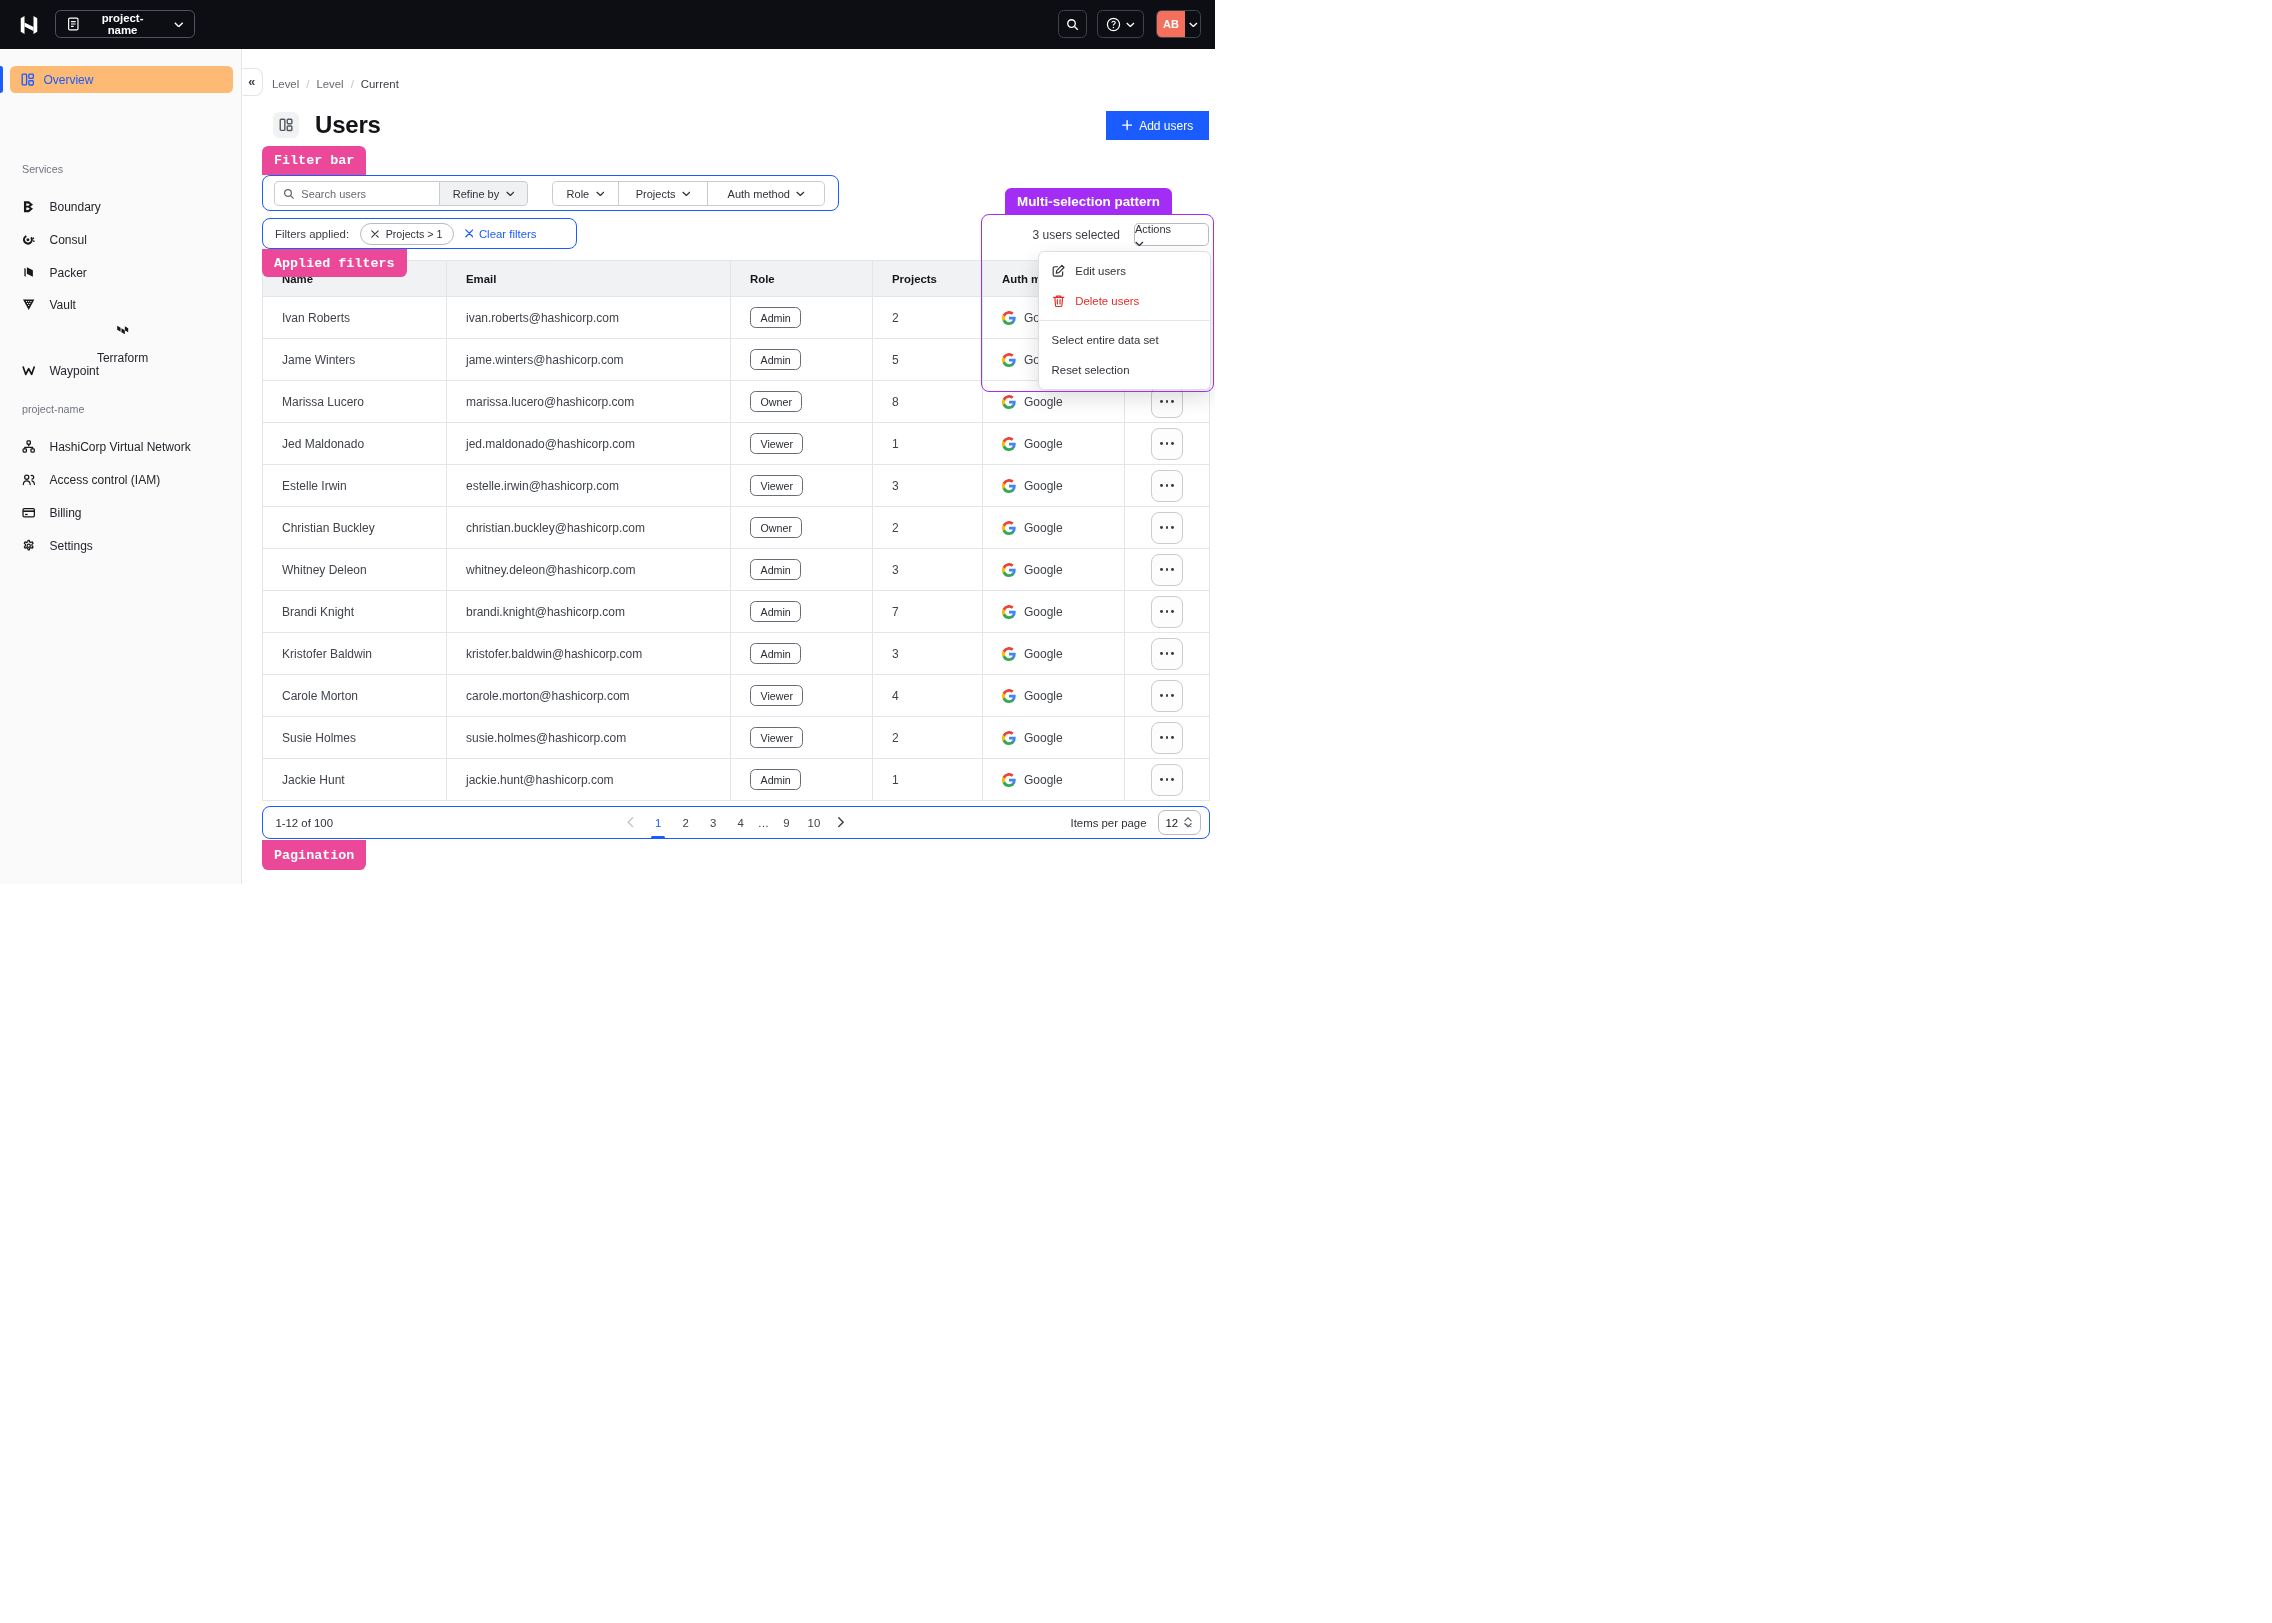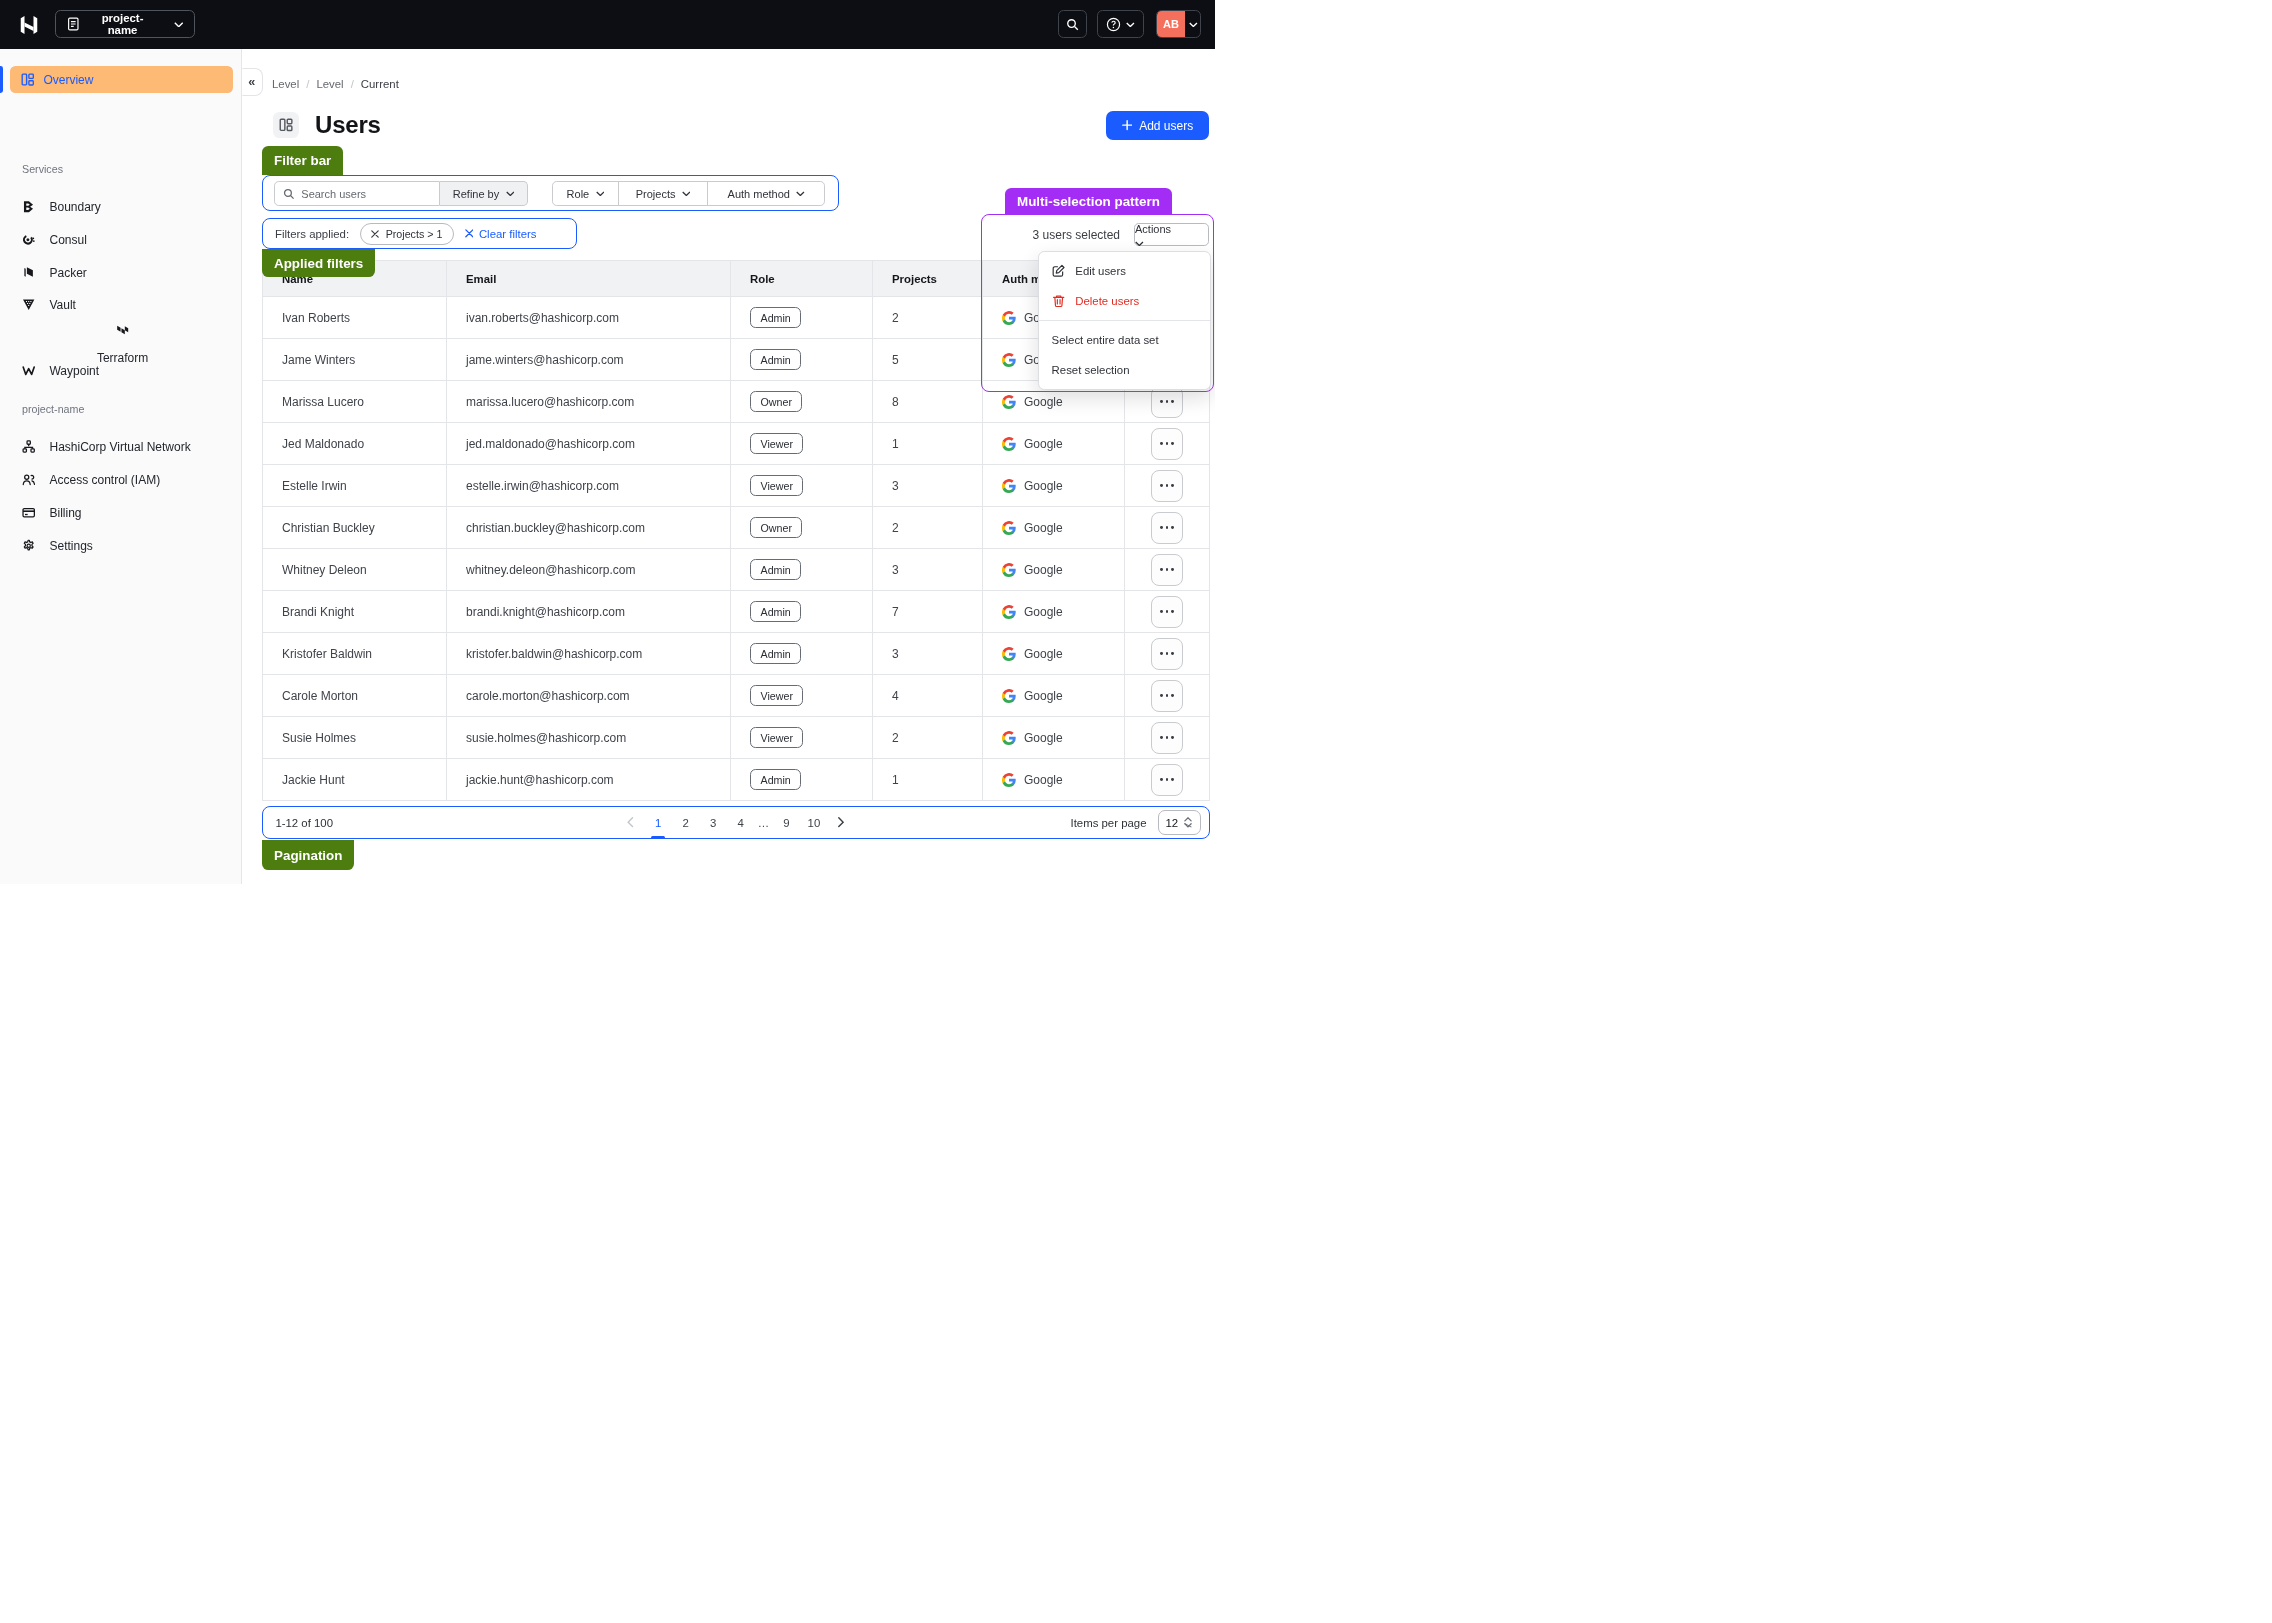--- a/index.html
+++ b/index.html
@@ -46,27 +46,27 @@
   .breadcrumb { position:absolute; left:272px; top:78px; font-size:11.4px; color:#65696f;
     display:flex; gap:7px; align-items:center; }
   .breadcrumb .sep { color:#c3c6cb; }
   .breadcrumb .current { color:#3b3e45; }
   .crumb { cursor:pointer; }
 
   .title-icon { position:absolute; left:273px; top:112px; width:26px; height:26px; background:#f1f2f4;
     border-radius:6.3px; display:flex; align-items:center; justify-content:center; }
   .page-title { position:absolute; left:315px; top:111px; font-size:24px; font-weight:700; color:#121417; letter-spacing:-0.2px; }
   .add-users-btn { position:absolute; left:1106px; top:111px; width:103px; height:29px; background:#1a5cff;
-    border:none; border-radius:7px; color:#fff; font-size:12px; font-weight:500; display:flex;
+    border:none; border-radius:0; color:#fff; font-size:12px; font-weight:500; display:flex;
     align-items:center; justify-content:center; gap:7px; cursor:pointer; font-family:inherit; }
 
   
   .callout { position:absolute; color:#fff; font-size:13.4px; font-weight:700; display:flex;
     align-items:center; padding:0 12px; z-index:30; }
-  .callout.blue { background:#4d7c0f; }
+  .callout.blue { background:#ec4899;font-family:Liberation Mono, monospace; }
   .callout.purple { background:#a32df5; }
   .ann-box { position:absolute; border:1.6px solid #1a5cff; border-radius:8px; pointer-events:none; }
   .ann-box.purple { border-color:#a32df5; }
 
   .co-filter { left:262px; top:146px; height:29px; border-radius:6.3px 6.3px 0 0; }
   .box-filter { left:262px; top:175px; width:577px; height:36px; pointer-events:none; }
   .co-applied { left:262px; top:249px; height:28px; border-radius:0 0 6.3px 6.3px; }
   .box-applied { left:262px; top:218px; width:315px; height:31px; }
   .co-multi { left:1005px; top:188px; height:26px; border-radius:6.3px 6.3px 0 0; z-index:30; }
   .box-multi { left:981px; top:214px; width:233px; height:178px; z-index:29; }

